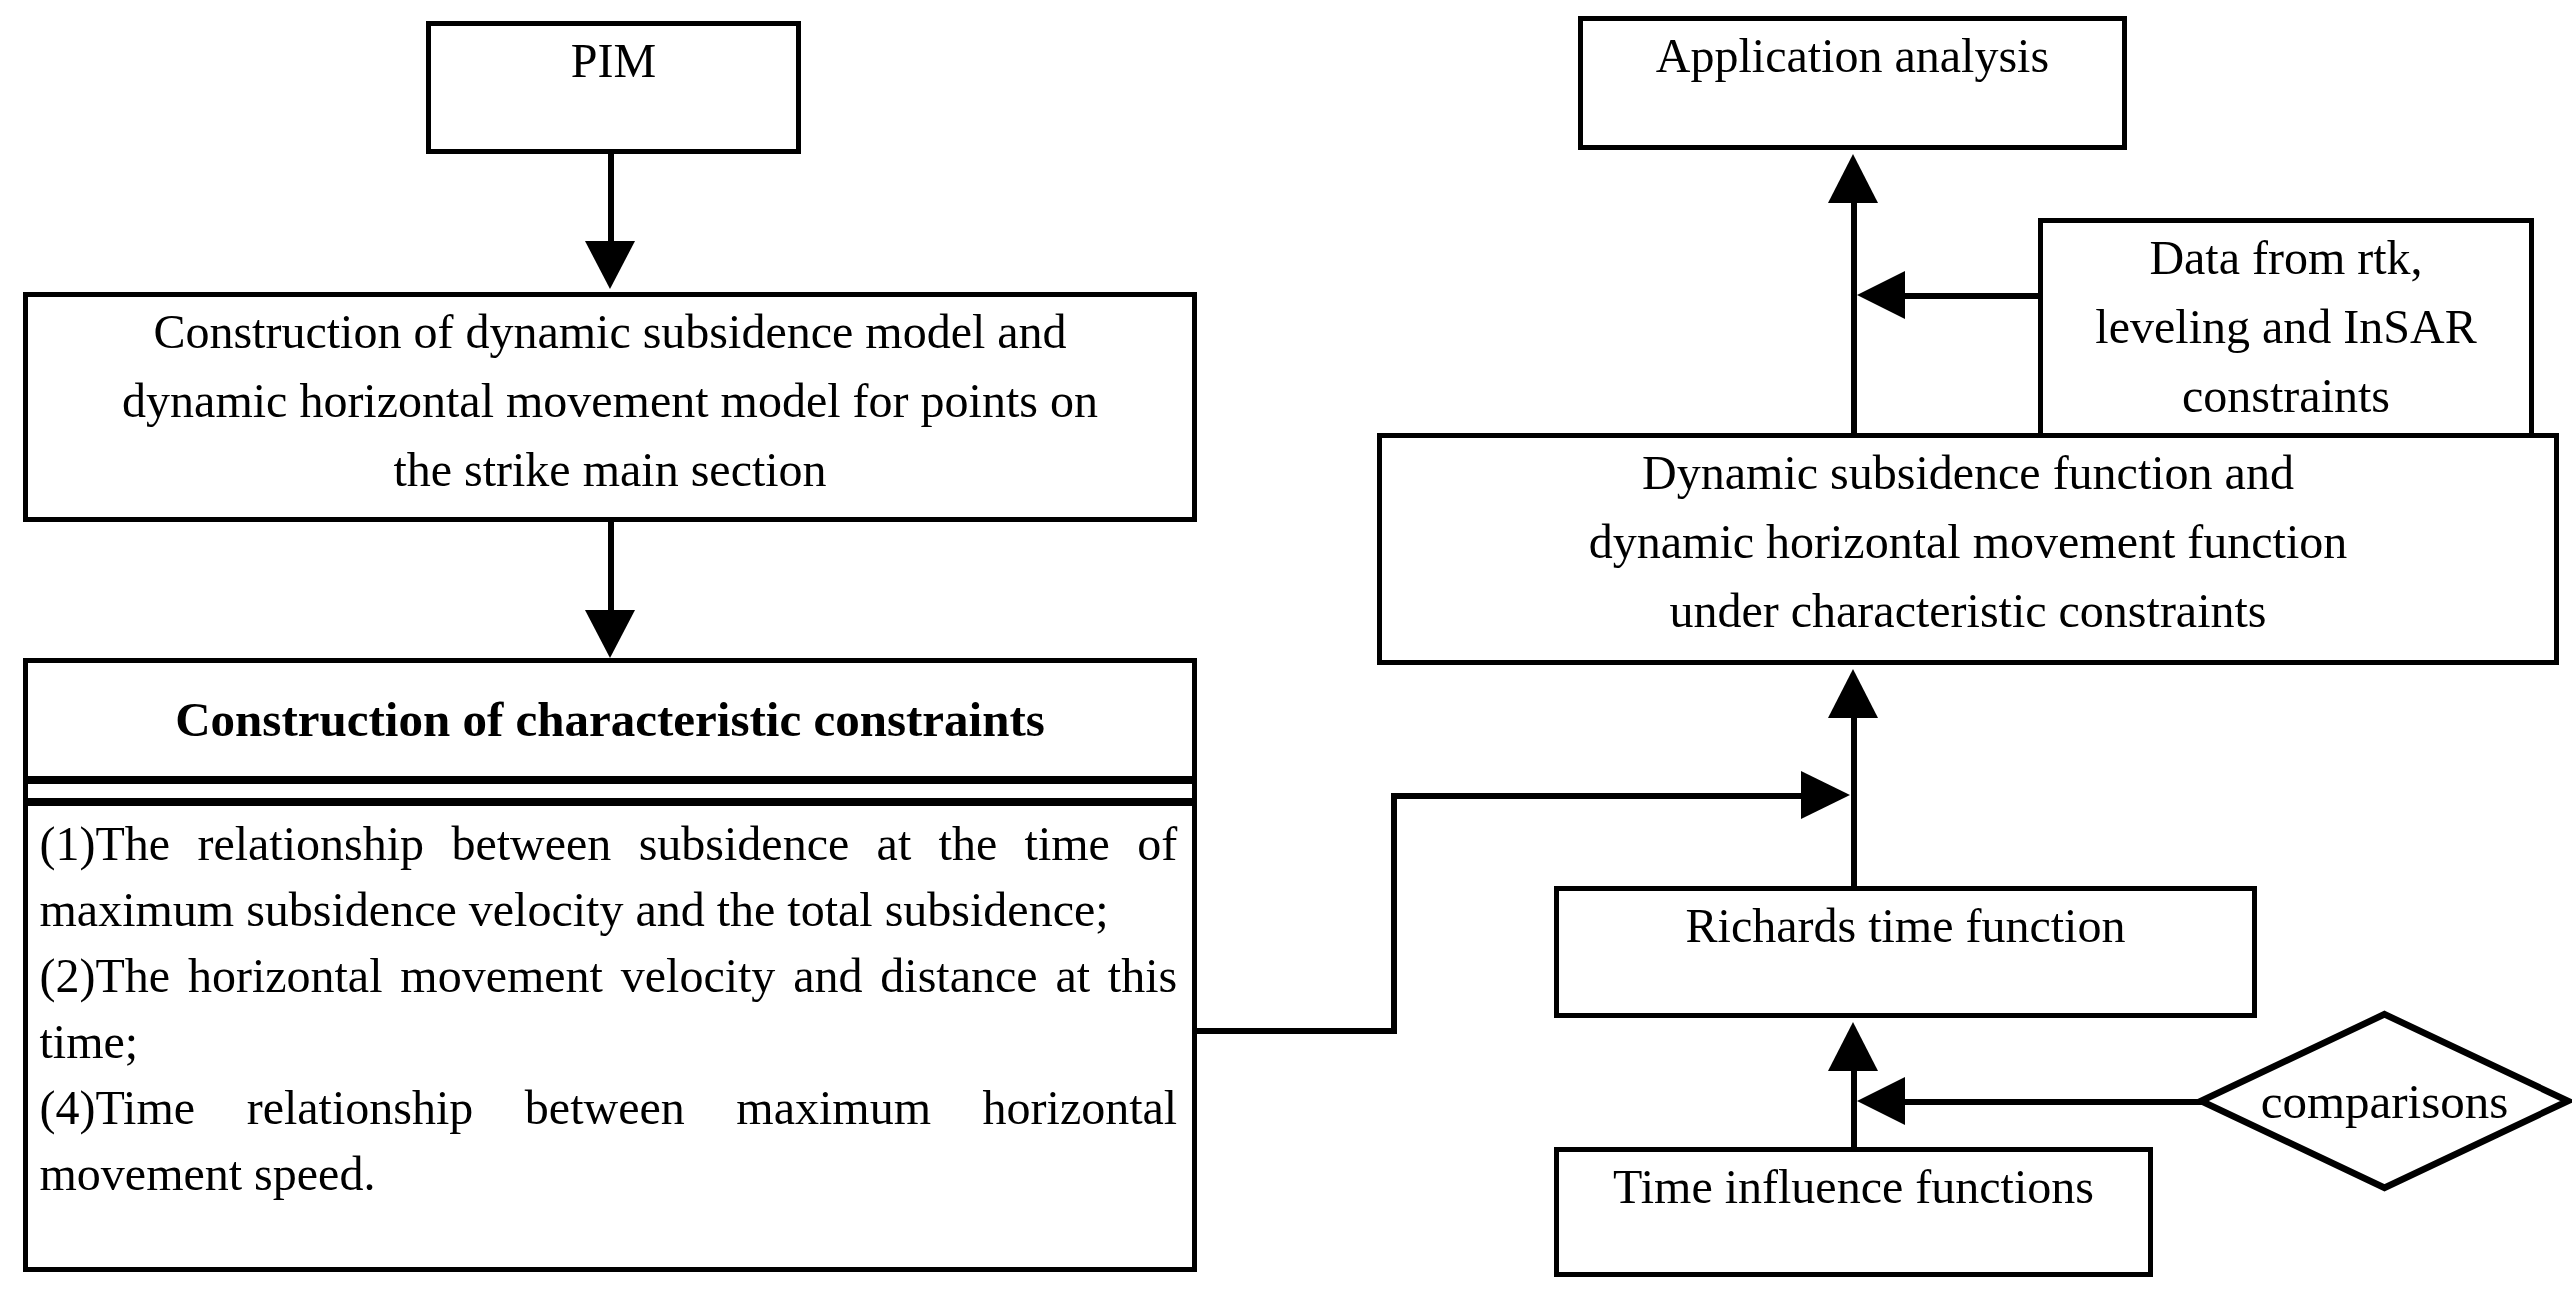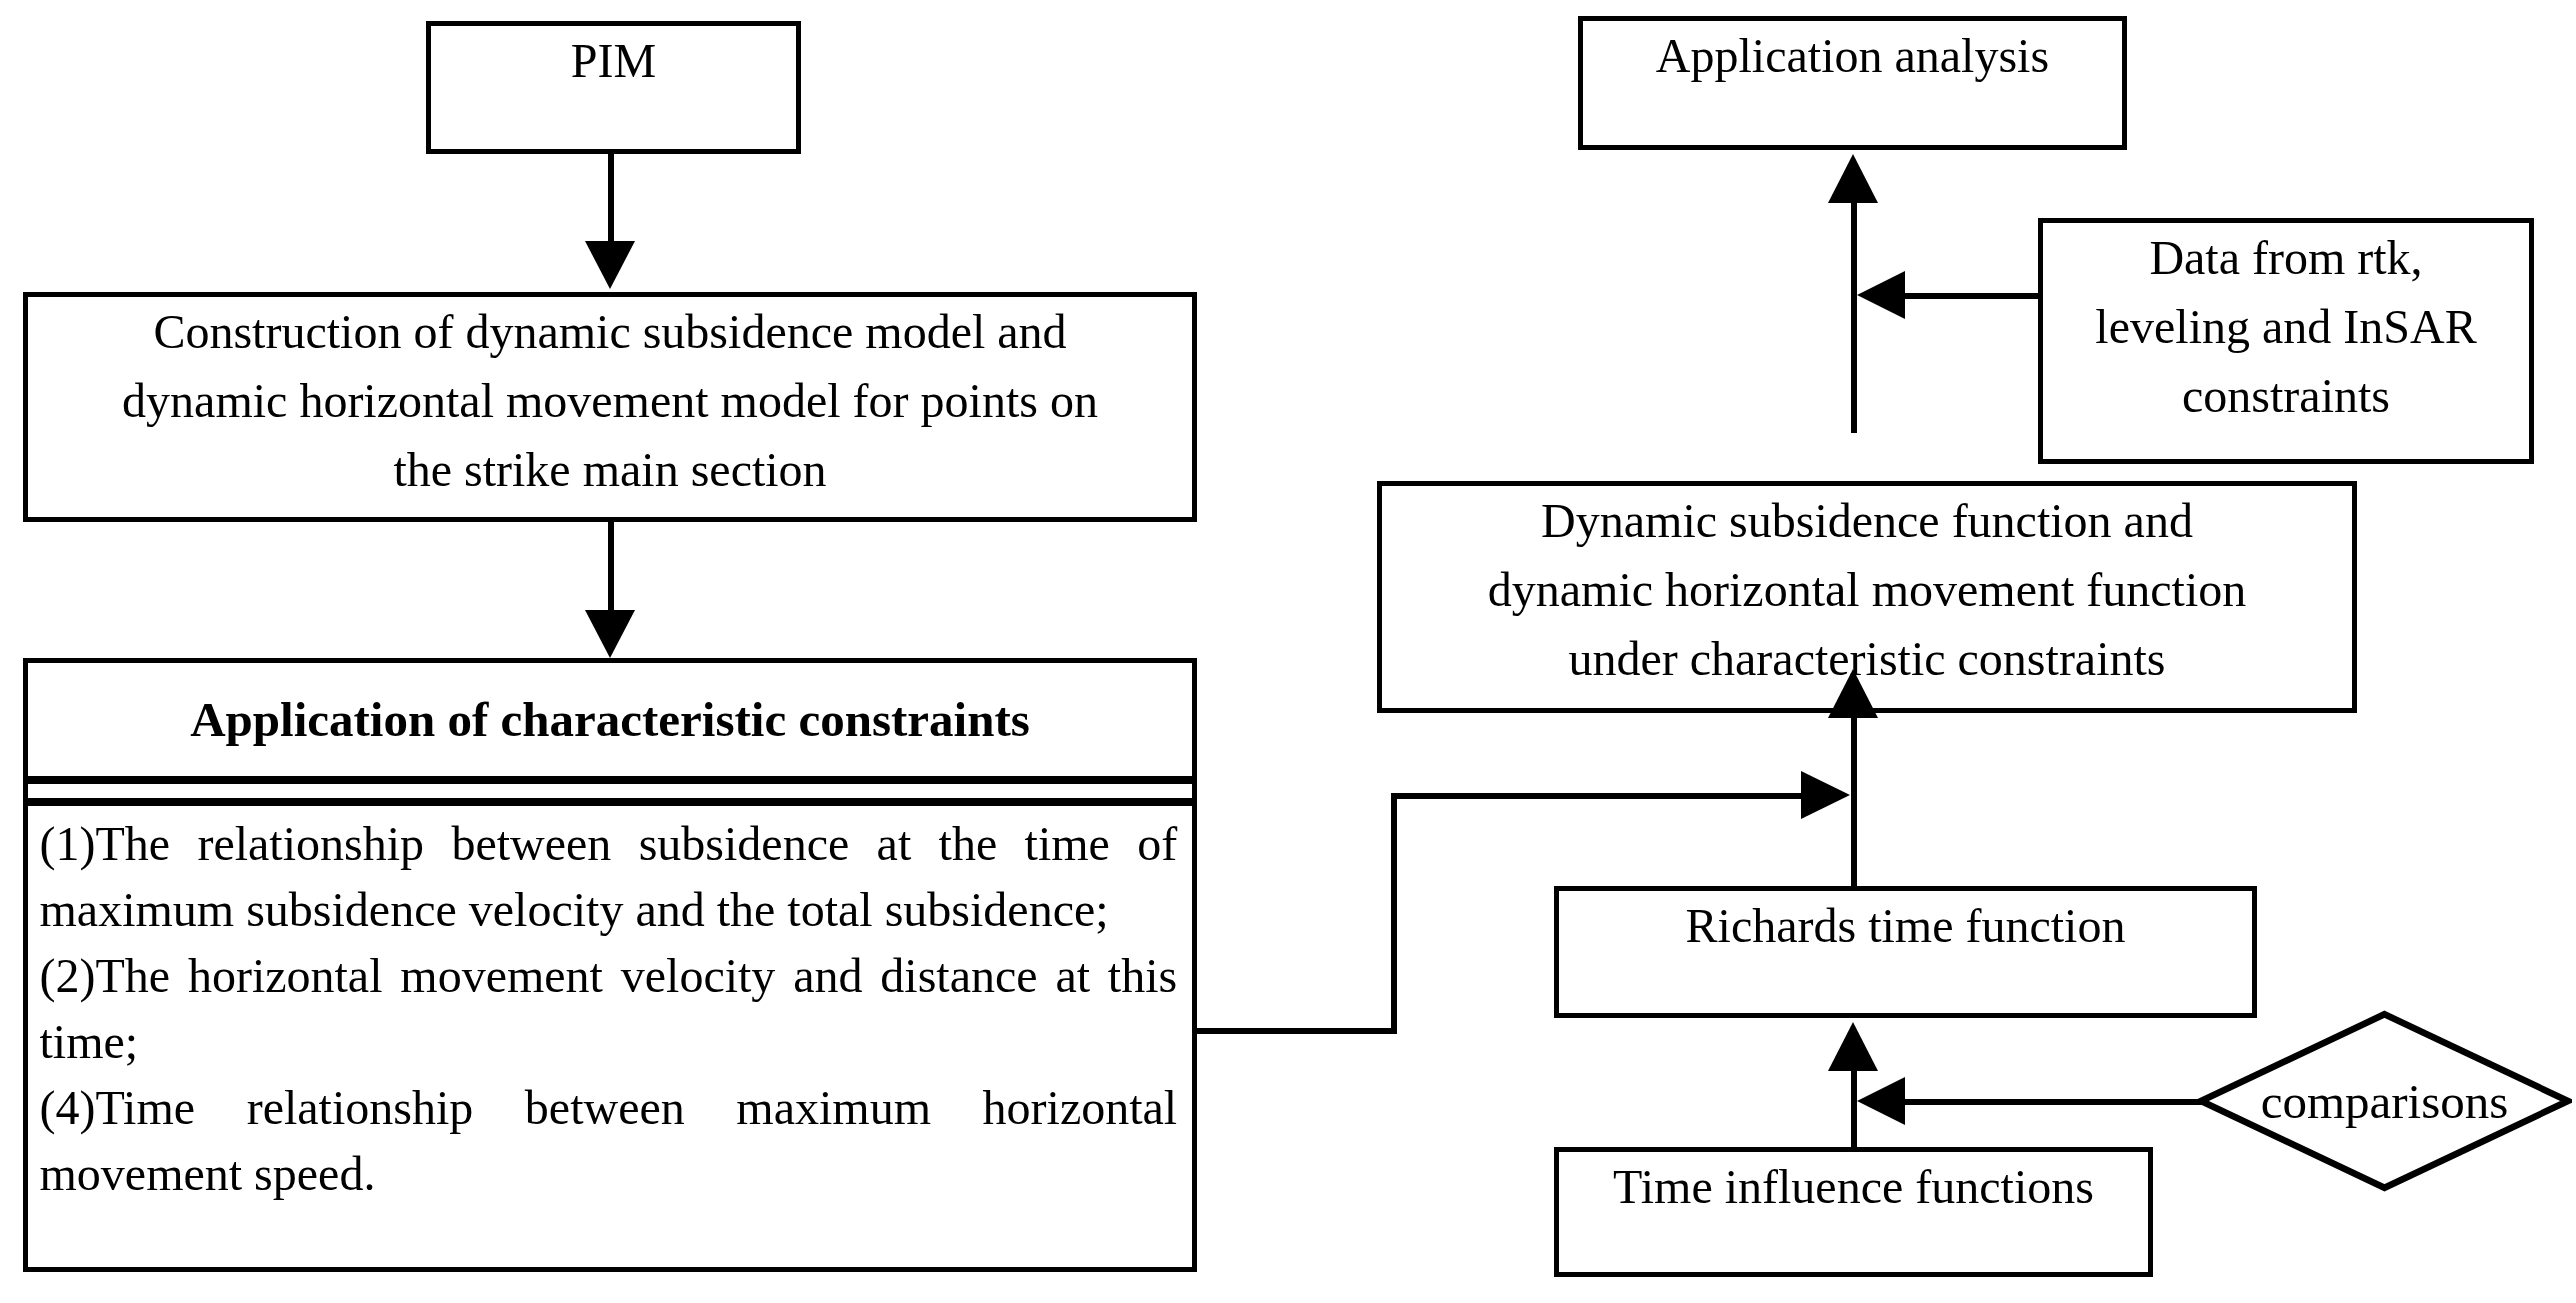--- a/index.html
+++ b/index.html
@@ -102,21 +102,21 @@
     <div class="line">dynamic horizontal movement model for points on</div>
     <div class="line">the strike main section</div>
   </div>
 
   <div class="connector">
     <div class="vline" style="left:608px;top:521px;height:90px;"></div>
     <div class="tri tri-down" style="left:585px;top:610px;"></div>
   </div>
 
   <div class="box constraints" style="left:23px;top:658px;width:1174px;height:614px;">
-    <div class="constraints-header">Application of characteristic constraints</div>
+    <div class="constraints-header">Construction of characteristic constraints</div>
     <div class="constraints-body">
       <p>(1)The relationship between subsidence at the time of maximum subsidence velocity and the total subsidence;</p>
       <p>(2)The horizontal movement velocity and distance at this time;</p>
       <p>(4)Time relationship between maximum horizontal movement speed.</p>
     </div>
   </div>
 
   <div class="connector">
     <div class="hline" style="left:1196px;top:1028px;width:201px;"></div>
     <div class="vline" style="left:1391px;top:793px;height:241px;"></div>
@@ -137,21 +137,21 @@
     <div class="line">Data from rtk,</div>
     <div class="line">leveling and InSAR</div>
     <div class="line">constraints</div>
   </div>
 
   <div class="connector">
     <div class="tri tri-left" style="left:1857px;top:271px;"></div>
     <div class="hline" style="left:1904px;top:293px;width:134px;"></div>
   </div>
 
-  <div class="box" style="left:1377px;top:433px;width:980px;height:232px;margin-top:48px;">
+  <div class="box" style="left:1377px;top:433px;width:1182px;height:232px;">
     <div class="line">Dynamic subsidence function and</div>
     <div class="line">dynamic horizontal movement function</div>
     <div class="line">under characteristic constraints</div>
   </div>
 
   <div class="connector">
     <div class="tri tri-up" style="left:1828px;top:669px;"></div>
     <div class="vline" style="left:1851px;top:717px;height:170px;"></div>
   </div>
 

